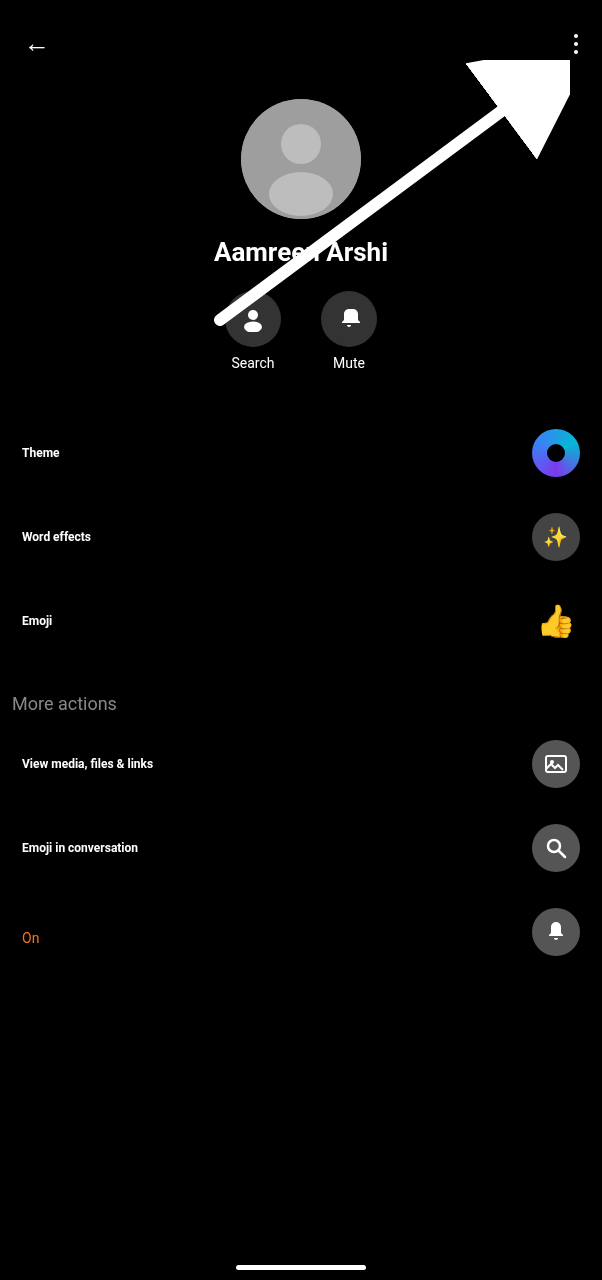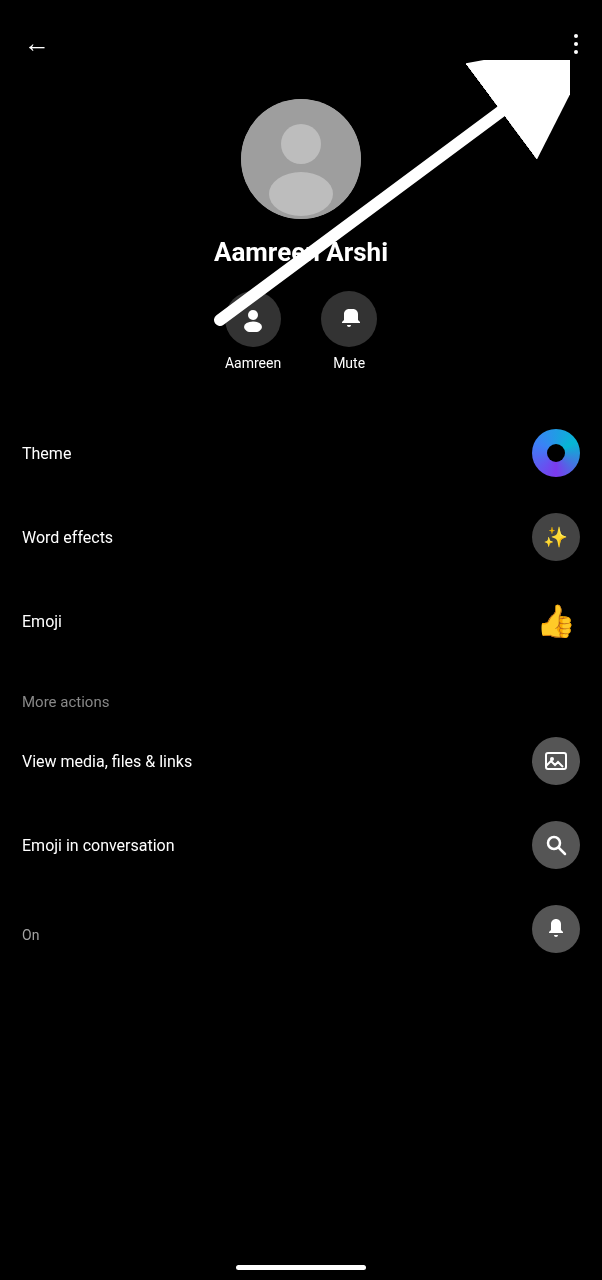--- a/index.html
+++ b/index.html
@@ -117,47 +117,47 @@
     .action-btn-label {
       font-size: 14px;
       color: #ffffff;
     }
 
     .menu-section {
       padding: 10px 0;
     }
 
     .section-label {
-      font-size: 15px;
+      font-size: 18px;
       color: #888888;
-      padding: 10px 22px 8px;
+      padding: 10px 12px 8px;
     }
 
     .menu-item {
       display: flex;
       justify-content: space-between;
       align-items: center;
       padding: 18px 22px;
       cursor: pointer;
     }
 
     .menu-item-left {
       display: flex;
       flex-direction: column;
     }
 
     .menu-item-title {
-      font-size: 16px;
-      font-weight: 400;
+      font-size: 12px;
+      font-weight: 700;
       color: #ffffff;
     }
 
     .menu-item-subtitle {
       font-size: 14px;
-      color: #a3a3a3;
+      color: #f97316;
       margin-top: 11px;
     }
 
     .menu-icon-right {
       width: 48px;
       height: 48px;
       border-radius: 50%;
       display: flex;
       align-items: center;
       justify-content: center;
@@ -250,21 +250,21 @@
   <div class="user-name">Aamreen Arshi</div>
 
   <div class="action-buttons">
     <div class="action-btn">
       <div class="action-btn-circle">
         <svg width="26" height="26" viewBox="0 0 26 26" fill="white" xmlns="http://www.w3.org/2000/svg">
           <circle cx="13" cy="9" r="5" fill="white"></circle>
           <ellipse cx="13" cy="21" rx="9" ry="5.5" fill="white"></ellipse>
         </svg>
       </div>
-      <span class="action-btn-label">Aamreen</span>
+      <span class="action-btn-label">Search</span>
     </div>
     <div class="action-btn">
       <div class="action-btn-circle">
         <svg width="26" height="26" viewBox="0 0 26 26" fill="white" xmlns="http://www.w3.org/2000/svg">
           <path d="M13 3C10.2 3 8 5.2 8 8v6l-2 2v1h18v-1l-2-2V8c0-2.8-2.2-5-5-5z" fill="white"></path>
           <path d="M11 19c0 1.1.9 2 2 2s2-.9 2-2h-4z" fill="white"></path>
         </svg>
       </div>
       <span class="action-btn-label">Mute</span>
     </div>

